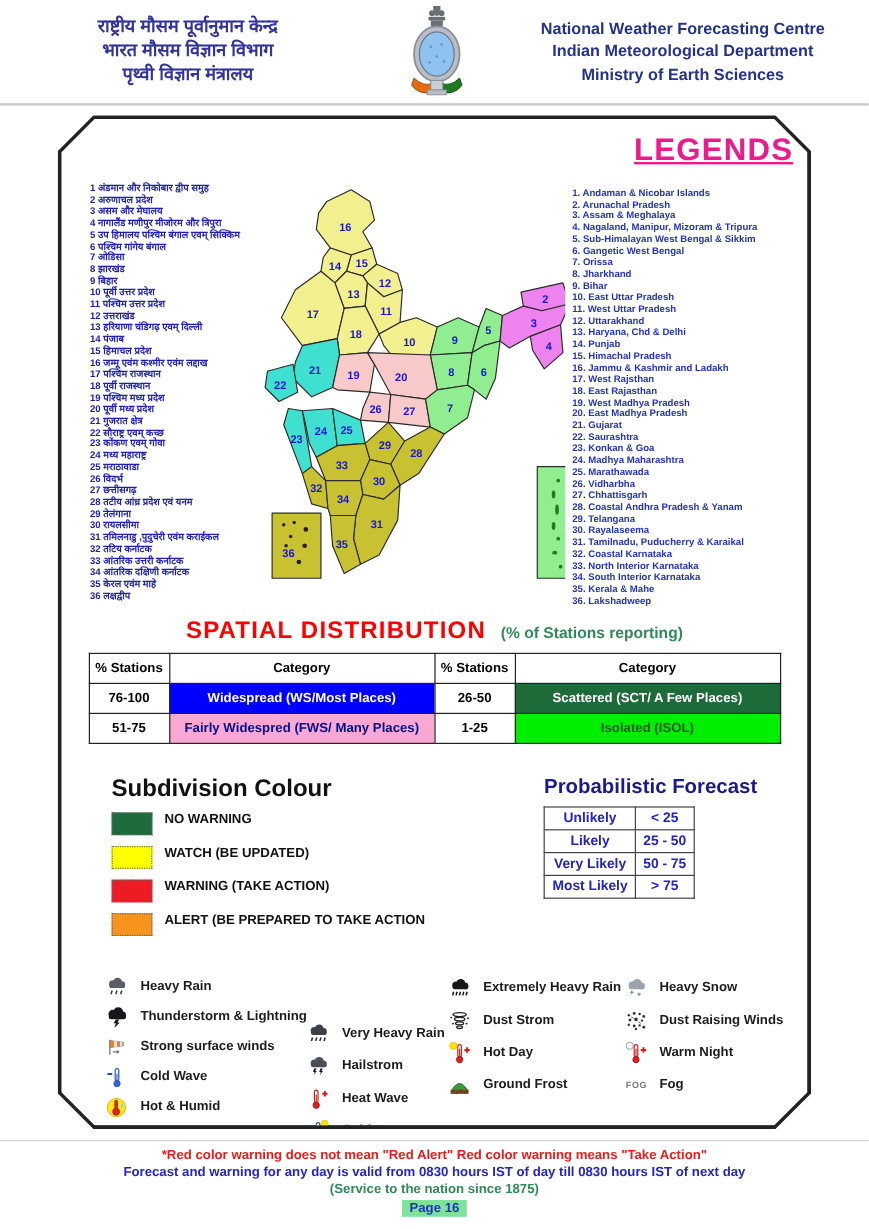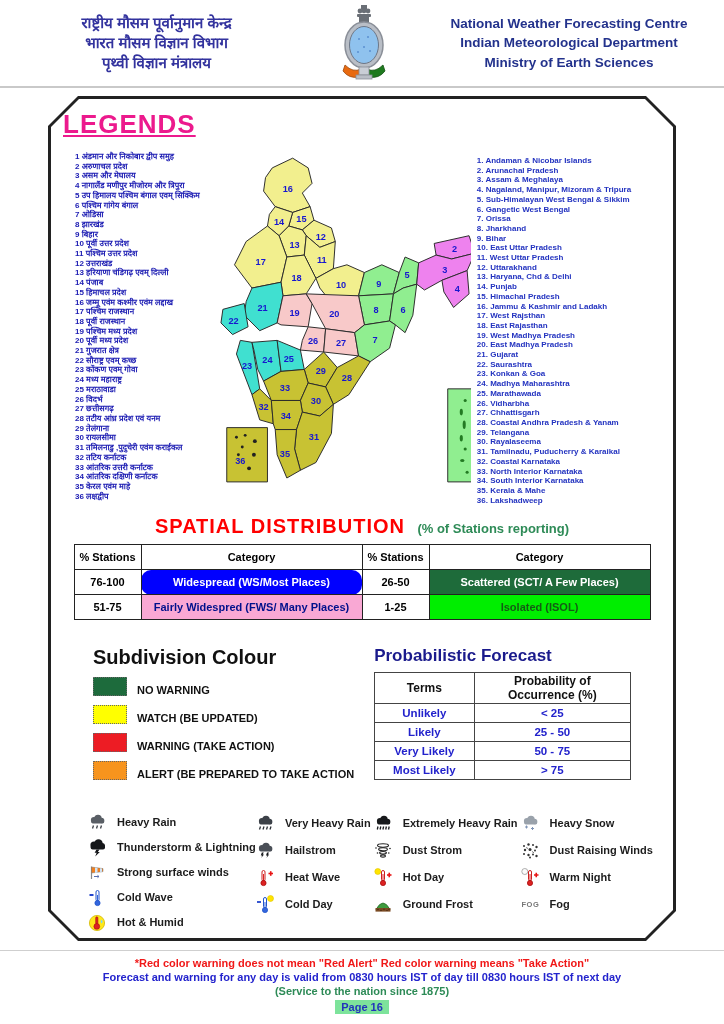--- a/index.html
+++ b/index.html
@@ -18,21 +18,21 @@
   .hdr-logo{width:54px;height:80px;}
   
   .panel-wrap{width:628px;height:845px;margin:8px auto 0;position:relative;}
   .panel-border{position:absolute;inset:0;background:#222;
     clip-path:polygon(30px 0,calc(100% - 30px) 0,100% 30px,100% calc(100% - 30px),
     calc(100% - 30px) 100%,30px 100%,0 calc(100% - 30px),0 30px);}
   .panel{position:absolute;inset:3px;background:#fff;
     clip-path:polygon(28px 0,calc(100% - 28px) 0,100% 28px,100% calc(100% - 28px),
     calc(100% - 28px) 100%,28px 100%,0 calc(100% - 28px),0 28px);
     padding:6px 12px;box-sizing:border-box;}
-  .legends-title{text-align:left;color:#ec1a8d;font-size:26px;font-weight:bold;
+  .legends-title{text-align:right;color:#ec1a8d;font-size:26px;font-weight:bold;
     text-decoration:underline;letter-spacing:1px;margin:4px 0 6px;}
   
   .legend-row{display:flex;align-items:flex-start;}
   ol.list{list-style:none;margin:6px 0 0;padding:0;font-size:8px;font-weight:bold;
     line-height:9.7px;white-space:nowrap;}
   ol.list.hi{width:150px;margin-left:12px;color:#2020b4;}
   ol.list.en{width:192px;margin-left:6px;margin-top:10px;color:#2333c0;}
   .map-box{width:252px;}
   .rn{font-size:9.5px;font-weight:bold;fill:#1717cf;text-anchor:middle;
       font-family:"Liberation Sans","DejaVu Sans",sans-serif;}
@@ -41,35 +41,35 @@
   .sd-title{color:#ff0000;font-size:20px;font-weight:bold;letter-spacing:1px;}
   .sd-sub{color:#2e8b57;font-size:13px;font-weight:bold;margin-left:8px;}
   table.sd{border-collapse:collapse;margin:6px auto 0;}
   table.sd th,table.sd td{border:1.5px solid #222;font-size:11px;font-weight:bold;
     text-align:center;padding:3px 4px;height:18px;}
   .sd .c-range{width:58px;}
   .sd .c-cat{width:212px;}
   
   .two-col{display:flex;margin-top:26px;padding:0 30px;justify-content:space-between;gap:20px;}
   .subd-title{font-size:20px;font-weight:bold;color:#111;margin:0 0 8px;}
-  .swatch-row{display:flex;align-items:flex-end;margin-bottom:9px;}
+  .swatch-row{display:flex;align-items:flex-start;margin-bottom:9px;}
   .swatch{width:32px;height:17px;border:1px dotted #666;margin-right:10px;flex:none;}
   .swatch-label{font-size:11px;font-weight:bold;color:#111;white-space:nowrap;}
   .prob-title{font-size:17px;font-weight:bold;color:#1a1a8c;margin:0 0 6px;}
   table.prob{border-collapse:collapse;}
   table.prob th,table.prob td{border:1.2px solid #444;font-weight:bold;
     text-align:center;padding:1px 6px;}
   table.prob th{font-size:12px;color:#111;width:100px;}
   table.prob th.wide{width:168px;}
   table.prob td{font-size:11.5px;color:#2222cc;height:16px;}
   
   .wx{display:flex;margin-top:20px;padding:0 22px;}
   .wx-col{display:flex;flex-direction:column;}
   .wx-col.c1{width:168px;}
-  .wx-col.c2{width:128px;}
+  .wx-col.c2{width:128px;margin-top:38px;}
   .wx-col.c3{width:160px;}
   .wx-col.c4{width:158px;}
   .wx-item{display:flex;align-items:center;height:27px;}
   .wx-col.c1 .wx-item{height:25px;}
   .wi{width:24px;height:20px;margin-right:8px;flex:none;}
   .wi svg{display:block;}
   .wx-label{font-size:11px;font-weight:bold;color:#1c1c1c;white-space:nowrap;}
   
   .footer{border-top:1px solid #cfcfcf;margin-top:9px;padding-top:5px;
     text-align:center;font-size:11px;font-weight:bold;line-height:14px;}
@@ -317,21 +317,21 @@
     <table class="sd">
       <tbody>
           <tr>
         <th class="c-range">% Stations</th>
         <th class="c-cat">Category</th>
         <th class="c-range">% Stations</th>
         <th class="c-cat">Category</th>
       </tr>
       <tr>
         <td>76-100</td>
-        <td style="background: rgb(0, 0, 255); color: rgb(255, 255, 255); border-radius: 10px;">Widespread (WS/Most Places)</td>
+        <td style="background: rgb(0, 0, 255); color: rgb(255, 255, 255);">Widespread (WS/Most Places)</td>
         <td>26-50</td>
         <td style="background: rgb(30, 107, 58); color: rgb(255, 255, 255);">Scattered (SCT/ A Few  Places)</td>
       </tr>
       <tr>
         <td>51-75</td>
         <td style="background: #f9a8d4; color: rgb(0, 16, 139);">Fairly Widespred (FWS/ Many Places)</td>
         <td>1-25</td>
         <td style="background: rgb(0, 238, 0); color: rgb(20, 92, 20);">Isolated (ISOL)</td>
       </tr>
     </tbody>
@@ -355,24 +355,20 @@
         <div class="swatch-row">
           <span class="swatch" style="background: rgb(247, 148, 29);"></span>
           <span class="swatch-label">ALERT (BE PREPARED TO TAKE ACTION</span>
         </div>
       </div>
 
       <div>
         <div class="prob-title">Probabilistic  Forecast</div>
         <table class="prob">
           <tbody>
-              <tr>
-            <th>Terms</th>
-            <th class="wide">Probability of Occurrence (%)</th>
-          </tr>
           <tr>
             <td>Unlikely</td>
             <td>&lt; 25</td>
           </tr>
           <tr>
             <td>Likely</td>
             <td>25 - 50</td>
           </tr>
           <tr>
             <td>Very Likely</td>

